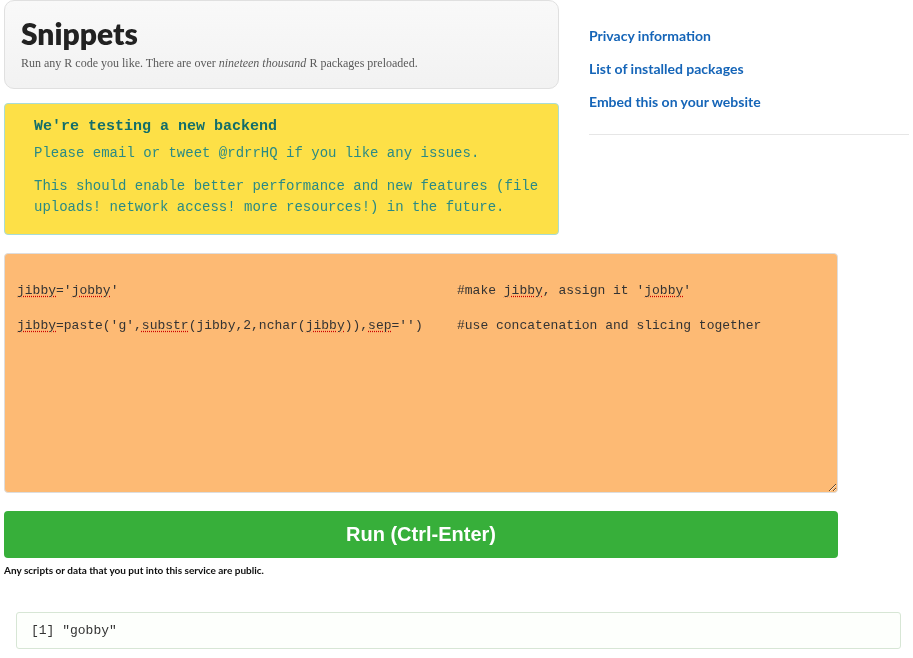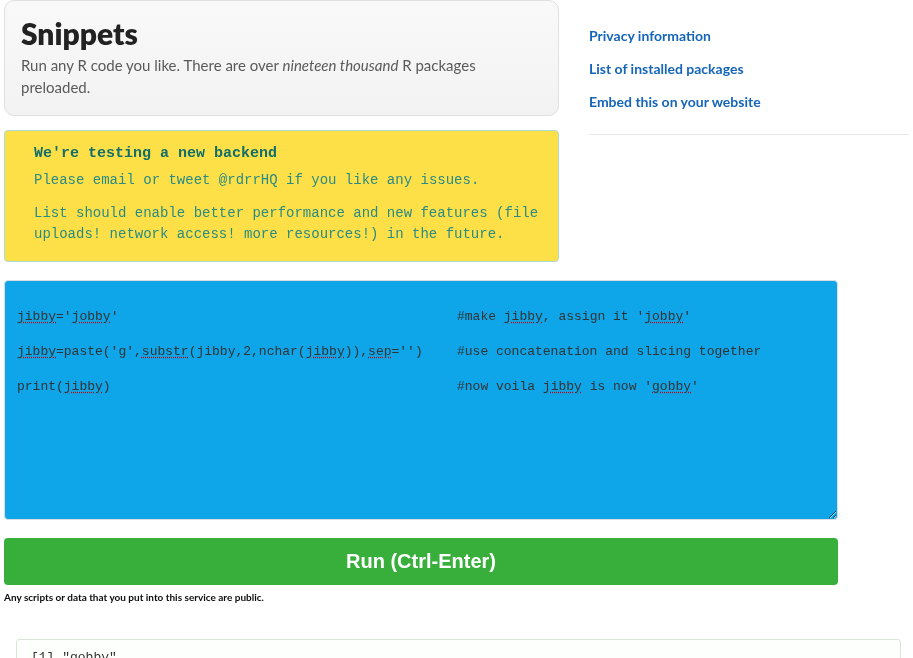--- a/index.html
+++ b/index.html
@@ -34,23 +34,24 @@
       padding: 14px 16px 16px 16px;
       margin-bottom: 14px;
     }
     .header-panel h1 {
       font-size: 30px;
       font-weight: 800;
       color: #222;
       margin-bottom: 4px;
     }
     .header-panel p {
-      font-size: 15px;
+      font-size: 12px;
       color: #5a5a5a;
       line-height: 1.45;
+      font-family: Liberation Serif, serif;
     }
     .header-panel p em {
       font-style: italic;
     }
     .notice-panel {
       background: #fde047;
       border: 1px solid #a8dcd6;
       border-radius: 4px;
       padding: 14px 16px 16px 29px;
       color: #0a6d67;
@@ -95,21 +96,21 @@
     }
     .code-editor {
       width: 834px;
       max-width: 834px;
       border: 1px solid #ddd;
       border-radius: 4px;
       padding: 10px 12px;
       font-family: "Courier New", Courier, monospace;
       font-size: 13px;
       line-height: 1.35;
-      background: #0ea5e9;
+      background: #fdba74;
       height: 240px;
       resize: both;
       overflow: auto;
       white-space: pre;
       margin-bottom: 18px;
       position: relative;
     }
     .code-editor .code-line {
       white-space: pre;
     }
@@ -164,38 +165,37 @@
       <p>
         <span>Run any R code you like. There are over </span><em>nineteen thousand</em><span> R packages preloaded.</span>
       </p>
     </div>
 
     <div class="notice-panel">
       <div class="notice-title">We're testing a new backend</div>
       <p>
         <span>Please </span><a href="#">email</a><span> or tweet </span><a href="#">@rdrrHQ</a><span> if you like any issues.</span>
       </p>
-      <p>List should enable better performance and new features (file uploads! network access! more resources!) in the future.</p>
+      <p>This should enable better performance and new features (file uploads! network access! more resources!) in the future.</p>
     </div>
   </div>
 
   <div class="right-col">
     <ul class="link-list">
       <li><a href="#">Privacy information</a></li>
       <li><a href="#">List of installed packages</a></li>
       <li><a href="#">Embed this on your website</a></li>
     </ul>
   </div>
 </div>
 
 <div class="main-section">
   <div class="code-editor" contenteditable="true" spellcheck="false" style="">
 <div class="code-line"><span class="code-left"><span class="sp-err">jibby</span><span>='</span><span class="sp-err">jobby</span><span>'</span></span><span class="code-right"><span>#make </span><span class="sp-err">jibby</span><span>, assign it '</span><span class="sp-err">jobby</span><span>'</span></span></div>
 <div class="code-line"><span class="code-left"><span class="sp-err">jibby</span><span>=paste('g',</span><span class="sp-err">substr</span><span>(jibby,2,nchar(</span><span class="sp-err">jibby</span><span>)),</span><span class="sp-err">sep</span><span>='')</span></span><span class="code-right"><span>#use concatenation and slicing together</span></span></div>
-<div class="code-line"><span class="code-left"><span>print(</span><span class="sp-err">jibby</span><span>)</span></span><span class="code-right"><span>#now voila </span><span class="sp-err">jibby</span><span> is now '</span><span class="sp-err">gobby</span><span>'</span></span></div>
   </div>
 
   <button class="run-button">Run (Ctrl-Enter)</button>
 
   <div class="public-note">Any scripts or data that you put into this service are public.</div>
 
   <div class="output-box">
     <span>[1] "gobby"</span>
   </div>
 </div>

